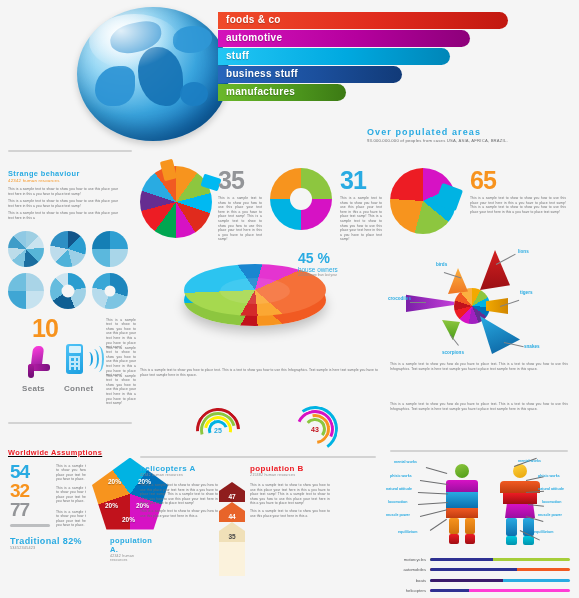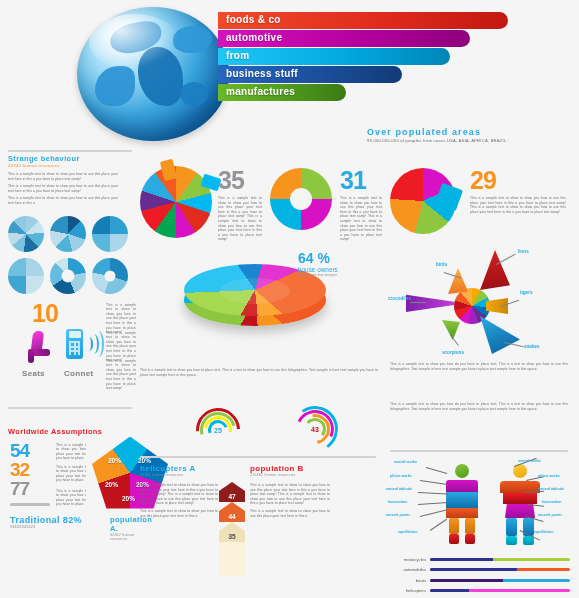--- a/index.html
+++ b/index.html
@@ -137,42 +137,42 @@
       <div class="bar-row">
         <div class="bar-fill" style="width:290px;background:linear-gradient(90deg,#f04b2a,#e02b1d 55%,#c21810);"></div>
         <div class="bar-label">foods &amp; co</div>
       </div>
       <div class="bar-row">
         <div class="bar-fill" style="width:252px;background:linear-gradient(90deg,#d413bb,#b5009e 55%,#8d007a);"></div>
         <div class="bar-label">automotive</div>
       </div>
       <div class="bar-row">
         <div class="bar-fill" style="width:232px;background:linear-gradient(90deg,#22c6f5,#00a9e0 55%,#0086b8);"></div>
-        <div class="bar-label">from</div>
+        <div class="bar-label">stuff</div>
       </div>
       <div class="bar-row">
         <div class="bar-fill" style="width:184px;background:linear-gradient(90deg,#2866bd,#1b4f9c 55%,#113a78);"></div>
         <div class="bar-label">business stuff</div>
       </div>
       <div class="bar-row">
         <div class="bar-fill" style="width:128px;background:linear-gradient(90deg,#6bb82a,#4f9a1e 55%,#3c7a14);"></div>
         <div class="bar-label">manufactures</div>
       </div>
     </div>
 
     <div id="overpop">
       <div class="t">Over populated areas</div>
       <div class="s">93.000.000.000 of peoples from cases USA, ASIA, AFRICA, BRAZIL.</div>
     </div>
   </div>
 
   <div id="col-left">
     <div class="rule" style="width:124px;"></div>
 
-    <div style="margin-top:2px;">
+    <div style="margin-top:17px;">
       <div class="sec-title hdr-blue">Strange behaviour</div>
       <div class="sub-orange sec-sub">42342  human resources</div>
       <div class="lorem p" style="width:110px;">This is a sample text to show to show you how to use this place your text here in this a you have to place text samp!</div>
       <div class="lorem p" style="width:110px;">This is a sample text to show to show you how to use this place your text here in this a you have to place text samp!</div>
       <div class="lorem p" style="width:110px;">This is a sample text to show to show you how to use this place your text here in this a</div>
     </div>
 
     <div style="margin-top:10px;display:flex;flex-wrap:wrap;gap:6px;width:128px;">
       <div class="pie mini" style="background:conic-gradient(#9ecfe3 0 12%, #c9e3ef 12% 24%, #57b5d8 24% 38%, #1a6ea0 38% 52%, #7cc3e0 52% 64%, #bcdcea 64% 76%, #3f9cc8 76% 88%, #8fc9e4 88% 100%);"></div>
       <div class="pie mini" style="background:conic-gradient(#12558a 0 12%, #2a9dd0 12% 30%, #9ccfe6 30% 46%, #4fb2d9 46% 62%, #bddcec 62% 78%, #2e8fc4 78% 100%);"></div>
@@ -206,21 +206,21 @@
 
       <div class="icon-label" style="position:absolute;left:14px;top:68px;">Seats</div>
       <div class="icon-label" style="position:absolute;left:56px;top:68px;">Connet</div>
 
       <div class="lorem p" style="position:absolute;left:98px;top:2px;width:30px;">This is a sample text to show to show you how to use this place your text here in this a you have to place text samp!</div>
       <div class="lorem p" style="position:absolute;left:98px;top:30px;width:30px;">This is a sample text to show to show you how to use this place your text here in this a you have to place text samp!</div>
       <div class="lorem p" style="position:absolute;left:98px;top:58px;width:30px;">This is a sample text to show to show you how to use this place your text here in this a you have to place text samp!</div>
     </div>
 
     <div class="rule" style="width:124px;margin-top:10px;"></div>
-    <div style="margin-top:18px;position:relative;height:110px;">
+    <div style="margin-top:24px;position:relative;height:110px;text-decoration:underline;">
       <div class="sec-title hdr-red">Worldwide Assumptions</div>
 
       <div class="bignum blue" style="position:absolute;left:2px;top:14px;font-size:19px;line-height:19px;">54</div>
       <div class="bignum orange" style="position:absolute;left:2px;top:33px;font-size:19px;line-height:19px;">32</div>
       <div class="bignum gray" style="position:absolute;left:2px;top:52px;font-size:19px;line-height:19px;">77</div>
       <div style="position:absolute;left:2px;top:76px;width:40px;height:3px;background:#bcbec0;border-radius:2px;"></div>
 
       <div class="lorem p" style="position:absolute;left:48px;top:16px;width:30px;">This is a sample t to show you how place your text he you have to place.</div>
       <div class="lorem p" style="position:absolute;left:48px;top:38px;width:30px;">This is a sample t to show you how t place your text he you have to place.</div>
       <div class="lorem p" style="position:absolute;left:48px;top:62px;width:30px;">This is a sample t to show you how t place your text he you have to place.</div>
@@ -271,21 +271,21 @@
     <div style="position:absolute;left:40px;top:100px;width:150px;height:86px;">
       <div style="position:absolute;left:4px;top:24px;width:142px;height:52px;border-radius:50%;
            background:conic-gradient(from 210deg,#8dc63f 0 16%, #00b3e3 16% 32%, #0072bc 32% 46%, #d612c4 46% 60%, #f15a22 60% 78%, #f7941e 78% 90%, #c1121c 90% 100%);
            box-shadow:0 6px 12px rgba(0,0,0,.22);"></div>
       <div style="position:absolute;left:4px;top:14px;width:142px;height:52px;border-radius:50%;
            background:conic-gradient(from 210deg,#a6d94f 0 16%, #2cc4f0 16% 32%, #1a86d0 32% 46%, #e434d0 46% 60%, #f57038 60% 78%, #fba733 78% 90%, #d42a2a 90% 100%);"></div>
       <div style="position:absolute;left:40px;top:28px;width:70px;height:26px;border-radius:50%;background:rgba(255,255,255,.10);"></div>
     </div>
 
     <div style="position:absolute;left:158px;top:100px;">
-      <div class="hdr-blue" style="font-size:14px;letter-spacing:0;">64 %</div>
+      <div class="hdr-blue" style="font-size:14px;letter-spacing:0;">45 %</div>
       <div style="font-size:6.4px;color:#29abe2;">house owners</div>
       <div style="font-size:3.2px;color:#8c8c8c;">202303 more than last year</div>
     </div>
 
     <div class="lorem" style="position:absolute;left:0;top:218px;width:238px;">This is a sample text to show you how to place text. This is a text to show you how to use this Infographics. Text sample is here text sample you have to place text sample here in this space.</div>
 
     <div style="position:absolute;left:56px;top:258px;width:44px;height:44px;">
       <div style="position:absolute;inset:0;border-radius:50%;border:3px solid transparent;border-top-color:#c1121c;border-left-color:#c1121c;transform:rotate(42deg);"></div>
       <div style="position:absolute;inset:4px;border-radius:50%;border:3px solid transparent;border-top-color:#8dc63f;border-left-color:#8dc63f;transform:rotate(30deg);"></div>
       <div style="position:absolute;inset:8px;border-radius:50%;border:3px solid transparent;border-top-color:#fff200;border-left-color:#fff200;transform:rotate(55deg);"></div>
@@ -330,21 +330,21 @@
     </div>
   </div>
 
   <div id="col-right">
 
     <div class="pie" style="position:absolute;left:4px;top:18px;width:66px;height:66px;
       background:conic-gradient(#d612c4 0 18%, #00b3e3 18% 36%, #8dc63f 36% 54%, #f7941e 54% 76%, #ed1c24 76% 100%);"></div>
     <div style="position:absolute;left:52px;top:36px;width:22px;height:22px;background:#00b3e3;border-radius:2px;transform:rotate(20deg);"></div>
 
     <div style="position:absolute;left:84px;top:18px;width:96px;">
-      <div class="bignum orange">29</div>
+      <div class="bignum orange">65</div>
       <div class="lorem" style="margin-top:3px;">This is a sample text to show to show you how to use this place your text here in this a you have to place text samp! This is a sample text to show to show you how to use this place your text here in this a you have to place text samp!</div>
     </div>
 
     <div style="position:absolute;left:6px;top:96px;width:176px;height:122px;">
 
       <div class="pie" style="position:absolute;left:62px;top:42px;width:36px;height:36px;
            background:conic-gradient(#f2a900 0 8%, #8dc63f 8% 17%, #00b3e3 17% 26%, #0072bc 26% 35%, #662d91 35% 44%, #a020c0 44% 53%, #d612c4 53% 62%, #ed1c24 62% 71%, #c1121c 71% 80%, #f15a22 80% 89%, #fbb040 89% 100%);"></div>
 
       <div style="position:absolute;left:88px;top:4px;width:30px;height:40px;background:linear-gradient(180deg,#d42020,#9b0f14);clip-path:polygon(50% 0,100% 88%,0 100%);"></div>
       <div style="position:absolute;left:56px;top:22px;width:20px;height:26px;background:linear-gradient(180deg,#fbb040,#ef7622);clip-path:polygon(50% 0,100% 90%,0 100%);"></div>

